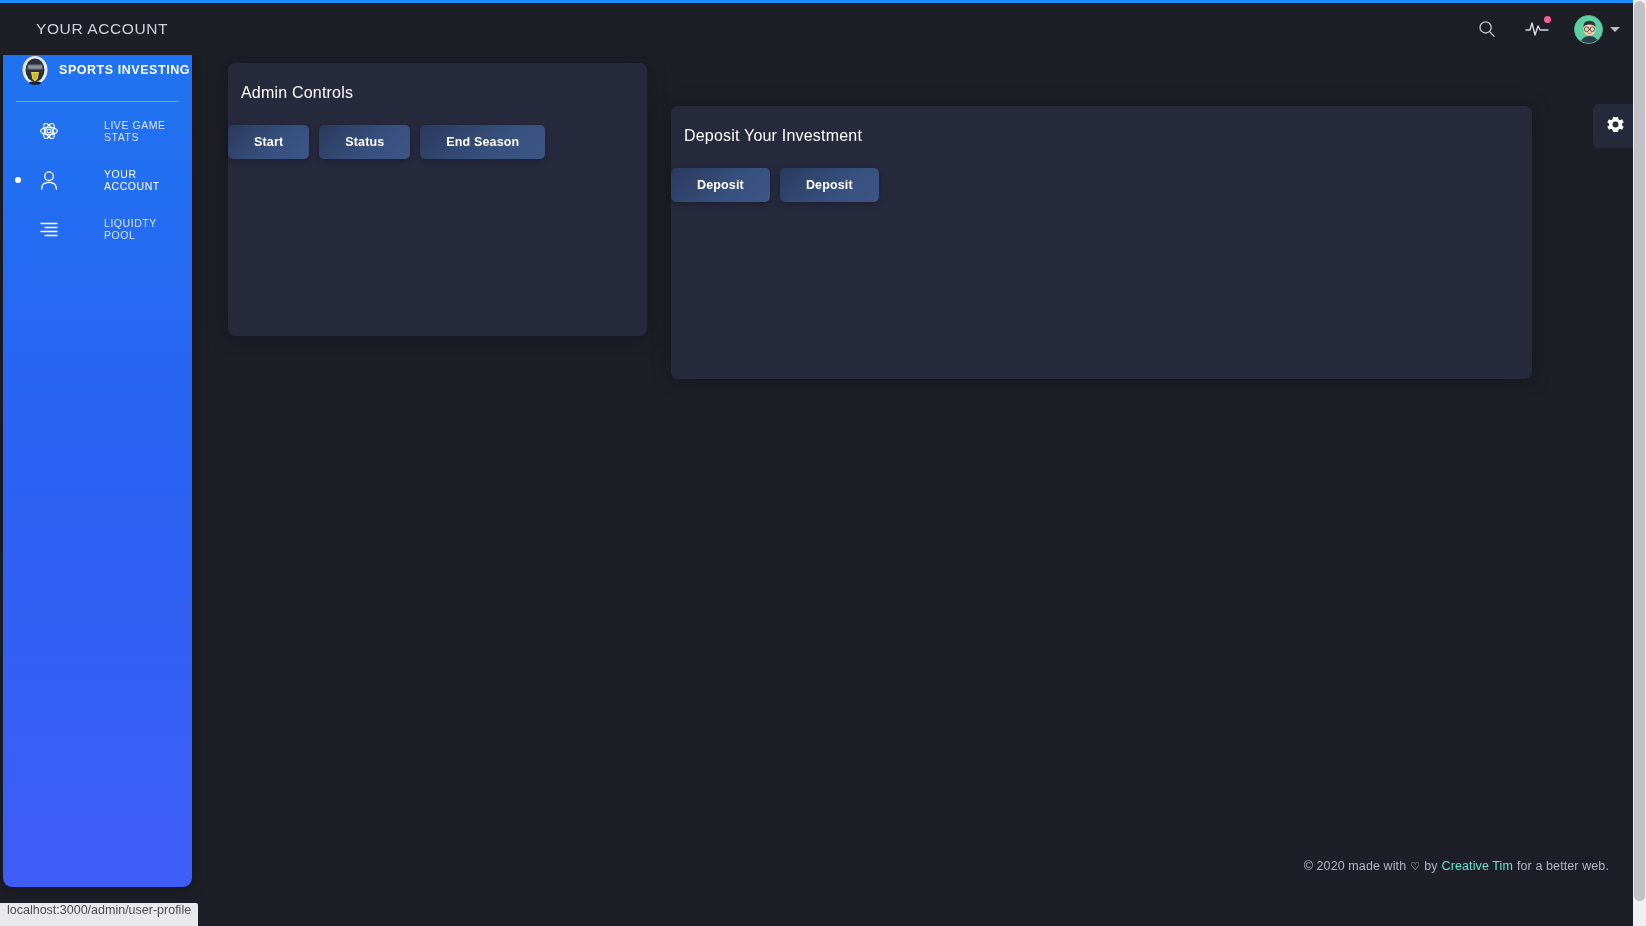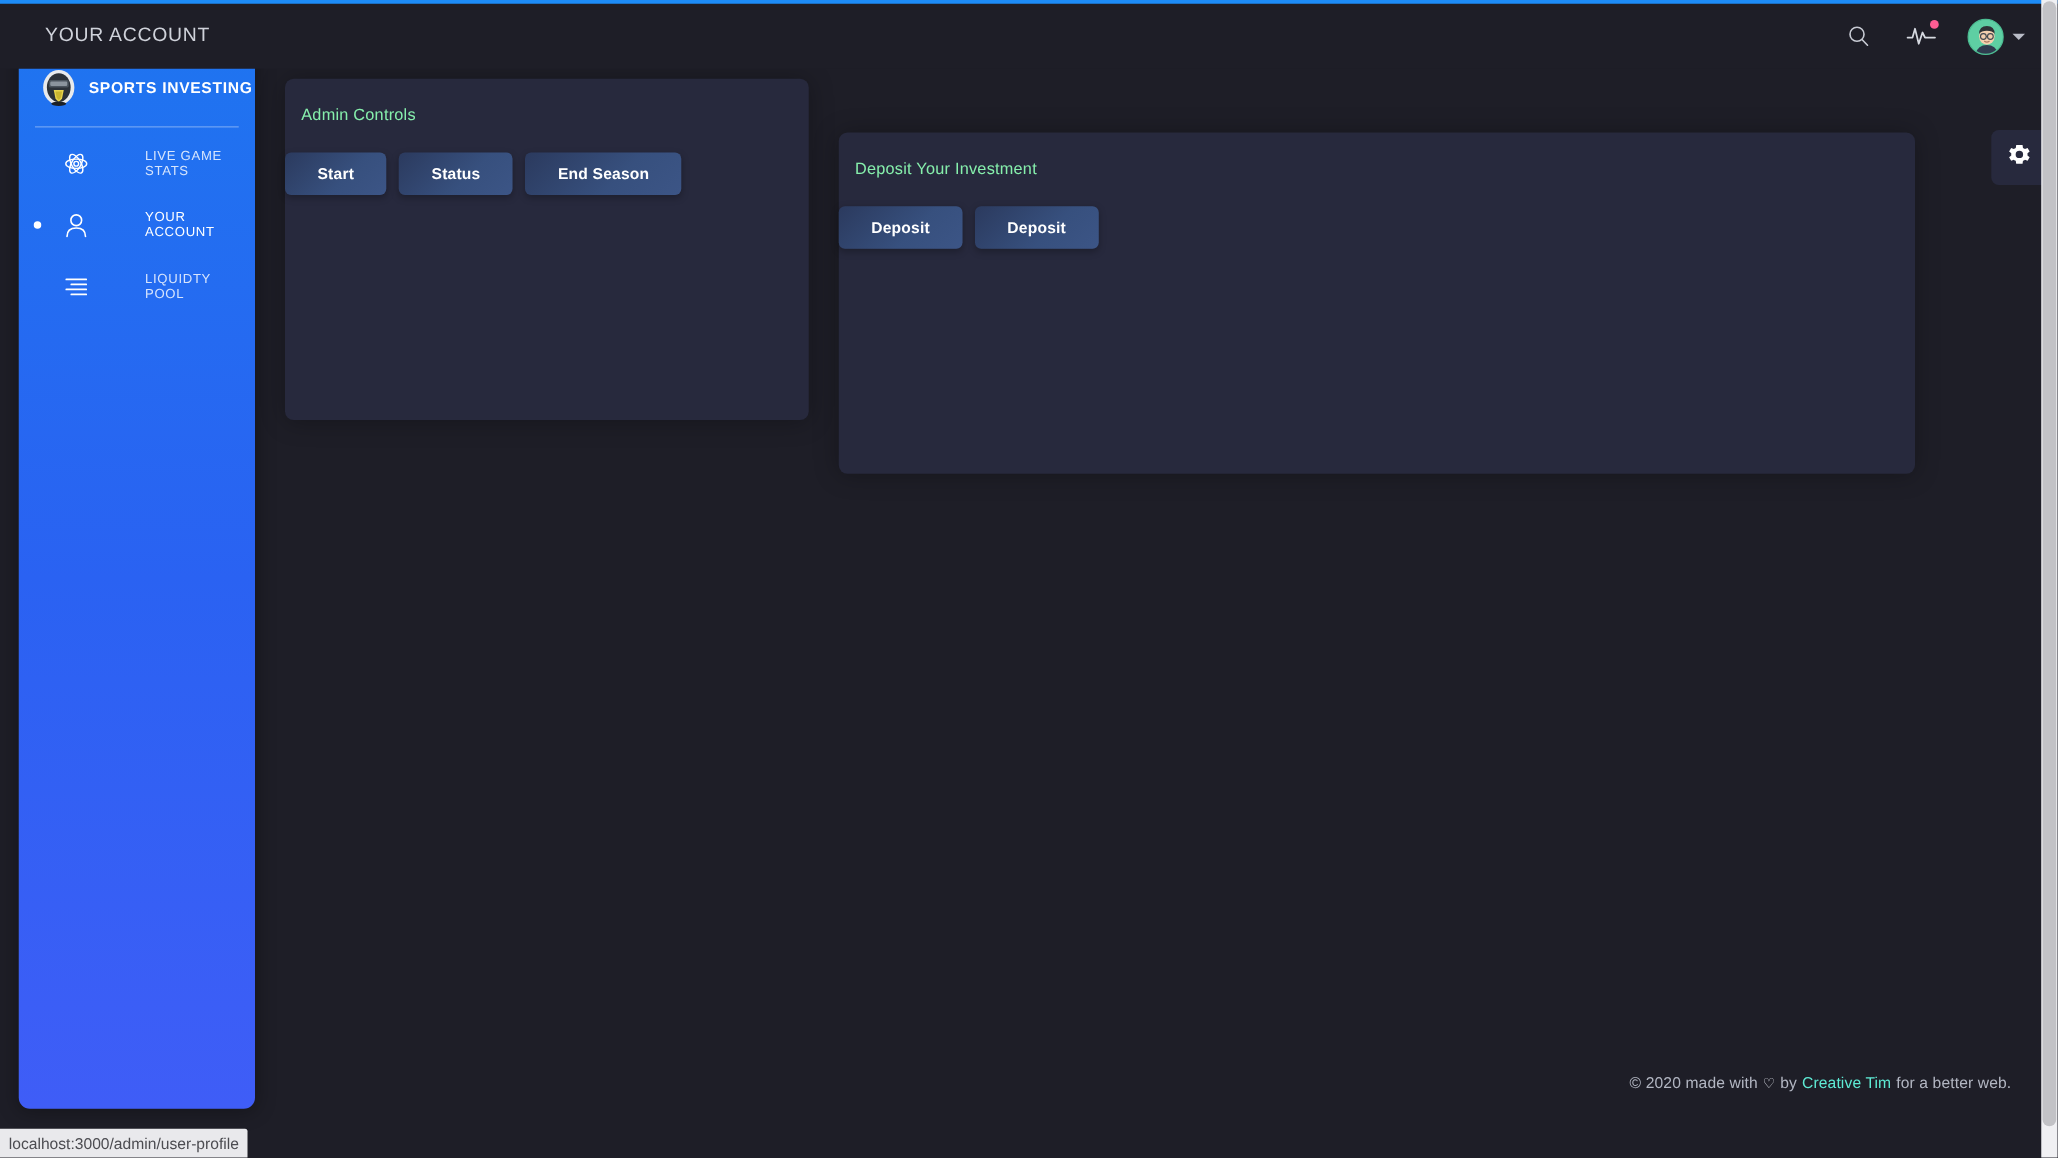--- a/index.html
+++ b/index.html
@@ -55,21 +55,21 @@
   }
   #avatar-caret {
     width:0;height:0;
     border-left:5px solid transparent;
     border-right:5px solid transparent;
     border-top:5px solid #b9bcc6;
   }
   
   #sidebar {
     position:absolute;
-    left:15px; top:38px;
+    left:3px; top:38px;
     width:189px; height:849px;
     background:linear-gradient(180deg,#1f74f0 0%,#2a62f2 50%,#3f5df7 100%);
     border-radius:9px;
     overflow:hidden;
     z-index:15;
     box-shadow:0 1px 15px 1px rgba(0,0,0,.3);
   }
   #brand {
     display:flex; align-items:center;
     height:64px;
@@ -128,22 +128,22 @@
   }
   .card {
     position:absolute;
     background:#27293d;
     border-radius:7px;
     box-shadow:0 1px 20px 0 rgba(0,0,0,.28);
   }
   #card-admin   { left:24px;  top:8px;  width:419px; height:273px; }
   #card-deposit { left:467px; top:8px;  width:861px; height:273px;margin-top:43px; }
   .card-title {
-    color:#86efac;
-    font-size:13px;
+    color:#ffffff;
+    font-size:16px;
     font-weight:400;
     letter-spacing:.2px;
     padding:21px 0 0 13px;
   }
   .btn-stack {
     display:flex; flex-direction:row;
     align-items:center; gap:10px;
     margin-top:23px;
   }
   .btn {
@@ -183,21 +183,21 @@
   #footer .heart { color:#d9dce4; font-size:11px; }
   #footer .brand-link { color:#5eead4; cursor:pointer; }
   
   #status-bar {
     position:absolute;
     left:0; bottom:0;
     height:23px;
     background:#e9e9ec;
     color:#4c4c51;
     font-size:12.5px;
-    display:flex; align-items:center;
+    display:flex; align-items:flex-start;
     padding:0 7px;
     border-top-right-radius:2px;
     z-index:60;
   }
   
   #scrollbar-track {
     position:absolute; right:0; top:0;
     width:13px; height:926px;
     background:#f0f0f3;
     z-index:55;

